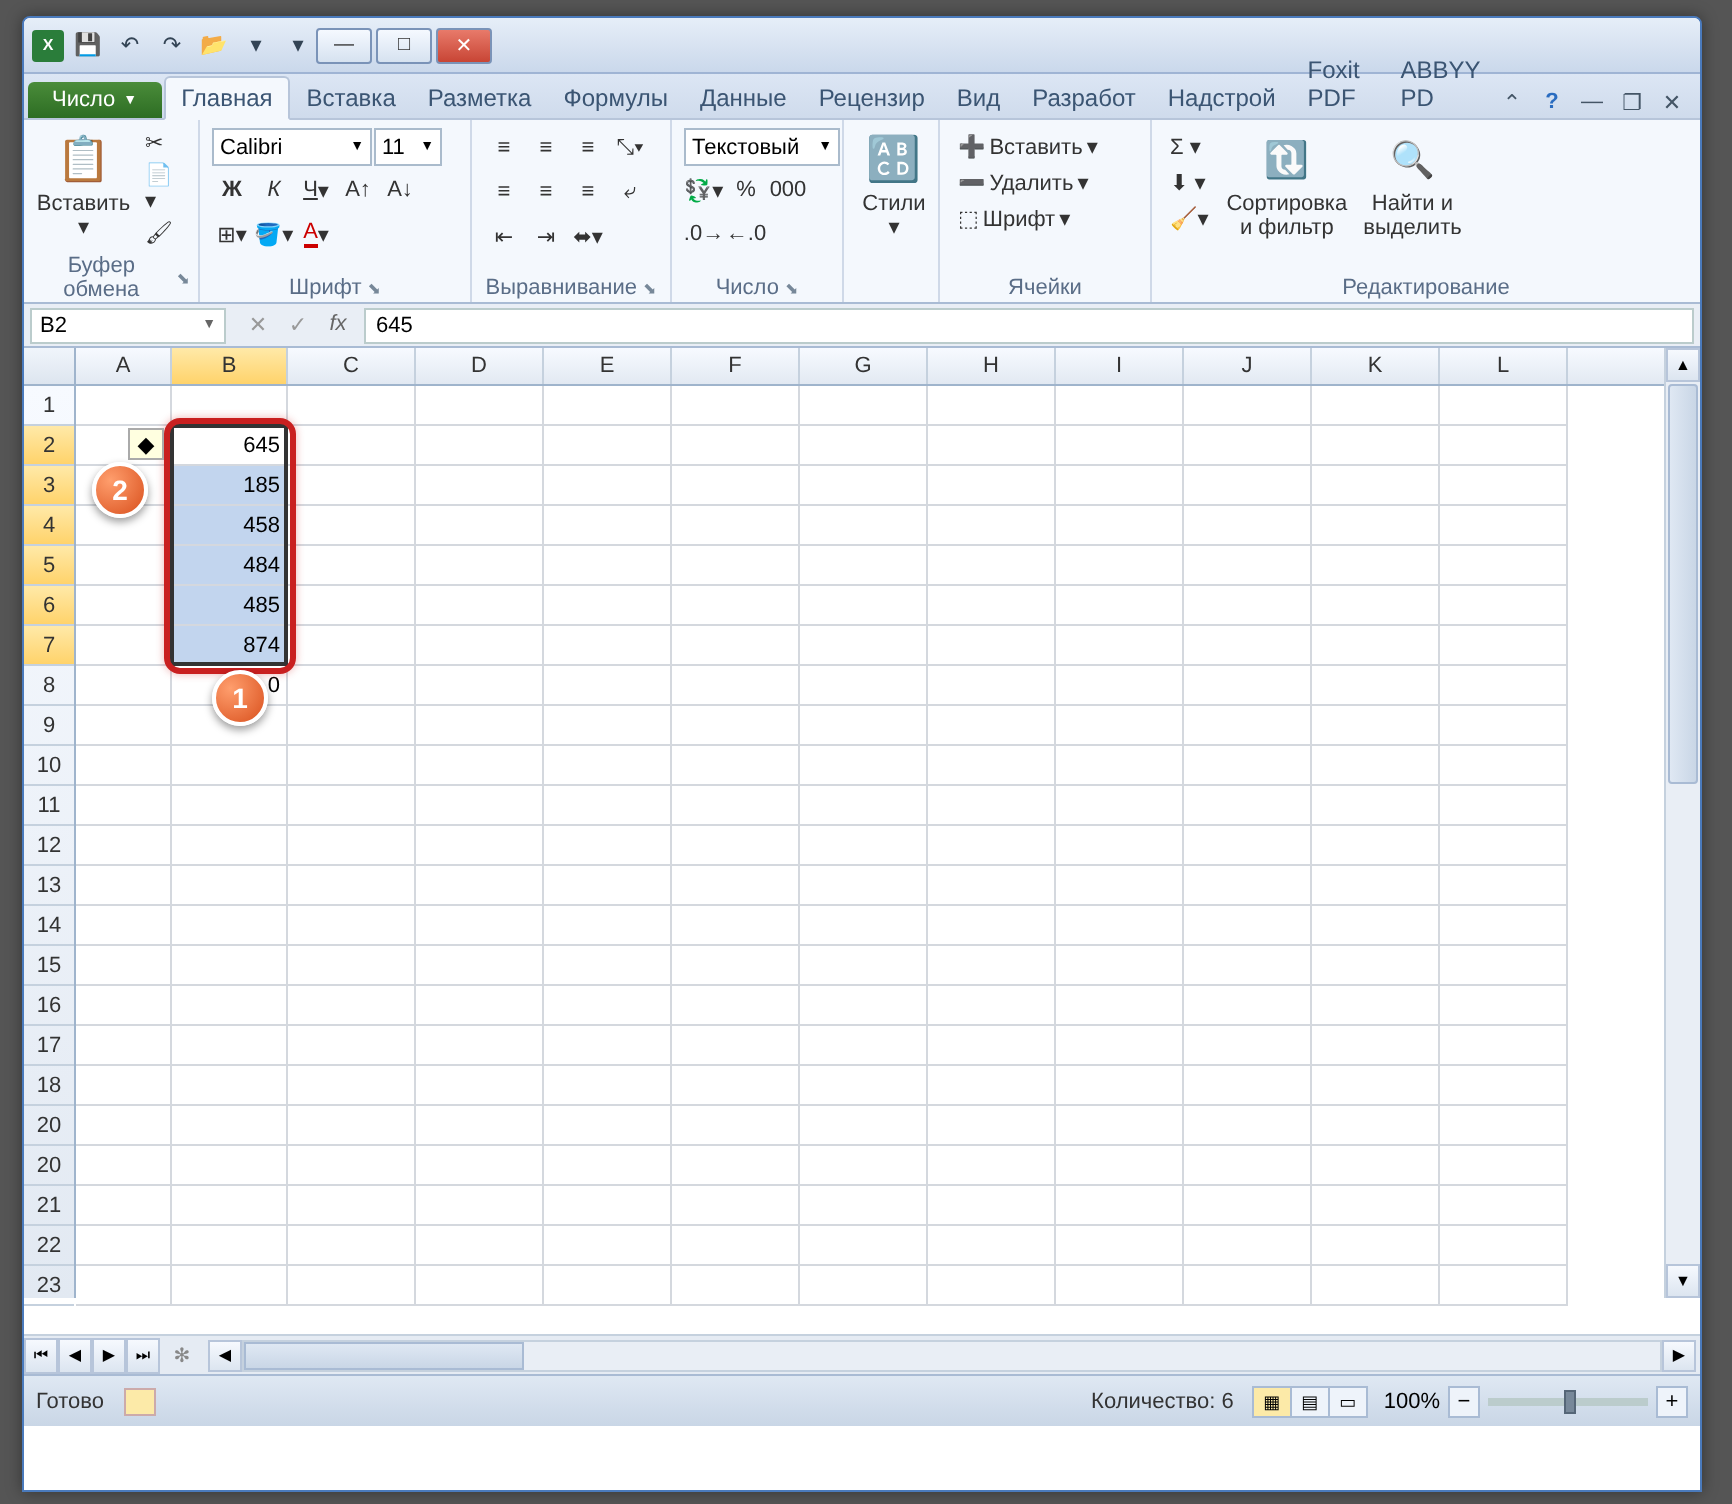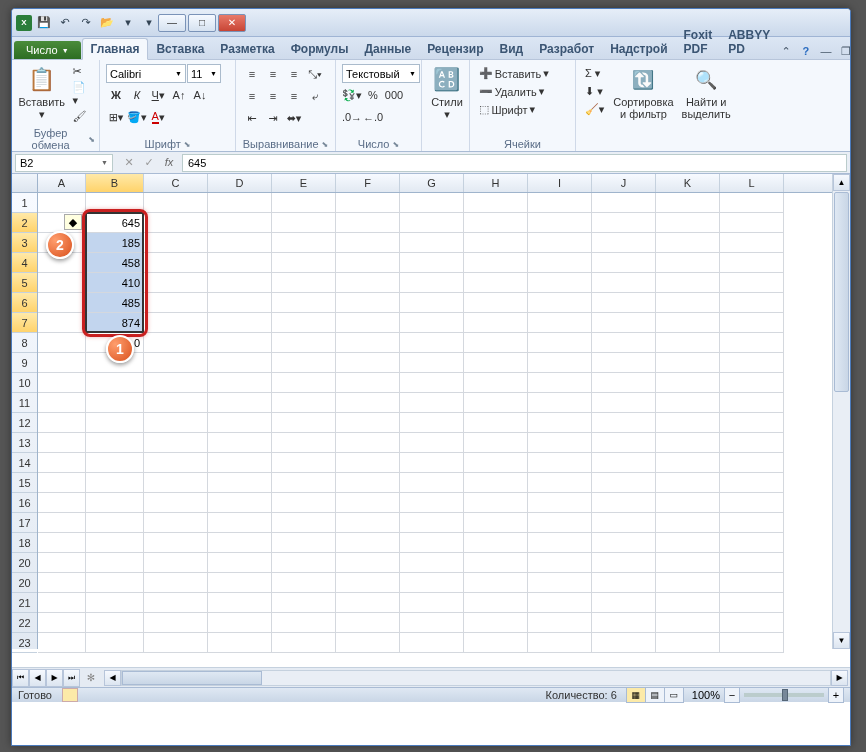--- a/index.html
+++ b/index.html
@@ -14,21 +14,21 @@
 .titlebar .qat .btn { width: 18px; height: 18px; display: flex; align-items: center; justify-content: center; color:#345; cursor:pointer; border-radius:2px; }
 .titlebar .title { flex: 1; text-align: center; font-size: 12px; color: #333; }
 .titlebar .win-controls { display:flex; gap:2px; }
 .titlebar .win-controls .wc { width: 28px; height: 18px; border: 1px solid #7a93b8; border-radius:2px; background: linear-gradient(#f5f9ff,#d6e2f0); display:flex; align-items:center; justify-content:center; cursor:pointer; font-size:10px; color:#333;}
 .titlebar .win-controls .wc.close { background: linear-gradient(#e87a6a,#c84535); color:#fff; }
 
 
 .ribbon-tabs { height: 23px; background: linear-gradient(#dce6f4,#cfdbec); display:flex; align-items:flex-end; padding-left:2px; border-bottom:1px solid #b7c5da;}
 .file-tab { background: linear-gradient(#4a8c3a,#2d6d23); color:#fff; padding:3px 12px; font-size:12px; border-radius:3px 3px 0 0; margin-right:1px; cursor:pointer; display:flex; align-items:center; gap:4px;}
 .file-tab .drop { font-size:7px; }
-.rtab { padding: 3px 8px; font-size: 12px; color:#3b5573; cursor:pointer;font-weight:bold; }
+.rtab { padding: 3px 8px; font-size: 12px; color:#3b5573; cursor:pointer; }
 .rtab.active { background:#f4f8fd; border:1px solid #b7c5da; border-bottom:1px solid #f4f8fd; border-radius:3px 3px 0 0; margin-bottom:-1px; }
 .ribbon-tabs .spacer { flex:1; }
 .ribbon-tabs .help-btns { display:flex; gap:4px; padding-right:6px; align-items:center; }
 .ribbon-tabs .help-btns span { width:16px; height:16px; display:flex; align-items:center; justify-content:center; color:#456; cursor:pointer; font-size:11px;}
 
 
 .ribbon { height: 92px; background:#f4f8fd; border-bottom:1px solid #a9bbd4; display:flex; }
 .rgroup { border-right:1px solid #cfd9e8; padding:2px 4px 0; display:flex; flex-direction:column; }
 .rgroup .gcontent { flex:1; display:flex; align-items:flex-start; }
 .rgroup .glabel { text-align:center; font-size:10px; color:#5a6d87; padding:1px 0; display:flex; align-items:center; justify-content:center; gap:3px;}
@@ -82,21 +82,21 @@
 .sheet-tabs { display:flex; margin-left:4px; }
 .sheet-tab { padding:2px 12px; font-size:11px; border:1px solid #9fb4cc; border-top:none; background:linear-gradient(#e2e9f2,#d0dae7); cursor:pointer; margin-right:-1px; clip-path: polygon(6px 0, 100% 0, calc(100% - 6px) 100%, 0 100%);}
 .sheet-tab.active { background:#fff; font-weight:normal; border-bottom:1px solid #fff;}
 .sheet-ins { width:22px; font-size:10px; color:#888; cursor:pointer; text-align:center;}
 .hscroll { flex:1; display:flex; align-items:center; margin:0 2px;}
 .hscroll .harrow { width:17px; height:16px; border:1px solid #b7c5da; background:linear-gradient(#f6f9fe,#dce5f0); display:flex; align-items:center; justify-content:center; font-size:8px; cursor:pointer;}
 .hscroll .htrack { flex:1; height:16px; background:#e9eef5; border:1px solid #c5d1de; position:relative;}
 .hscroll .hthumb { position:absolute; left:0; top:0; bottom:0; width:140px; background:linear-gradient(#dfe8f3,#c9d6e6); border:1px solid #a9bbd4;}
 
 
-.status-bar { height:15px; background:linear-gradient(#dfe8f3,#c9d6e6); display:flex; align-items:center; padding:0 6px; border-top:1px solid #a9bbd4;}
+.status-bar { height:26px; background:linear-gradient(#dfe8f3,#c9d6e6); display:flex; align-items:center; padding:0 6px; border-top:1px solid #a9bbd4;}
 .status-bar .ready { font-size:11px; color:#333; }
 .status-bar .mid { flex:1; }
 .status-bar .count { font-size:11px; color:#333; margin-right:10px;}
 .status-bar .view-btns { display:flex; }
 .status-bar .view-btns .vb { width:20px; height:16px; border:1px solid #a9bbd4; background:#eef3fa; margin-left:-1px; cursor:pointer; display:flex; align-items:center; justify-content:center; font-size:9px;}
 .status-bar .view-btns .vb.active { background:#fceaa8; }
 .status-bar .zoom { display:flex; align-items:center; margin-left:8px; gap:4px;}
 .status-bar .zoom .zb { width:16px; height:16px; border:1px solid #a9bbd4; background:#eef3fa; cursor:pointer; display:flex; align-items:center; justify-content:center;}
 .status-bar .zoom .ztrack { width:80px; height:4px; background:#bcc; position:relative;}
 .status-bar .zoom .zthumb { position:absolute; left:38px; top:-4px; width:6px; height:12px; background:#789; border:1px solid #567;}
@@ -277,20 +277,23 @@
           <span class="icon" style="font-size:18px">🔃</span>
           <span class="lbl" style="white-space:pre">Сортировка
 и фильтр</span>
         </div>
         <div class="big-btn">
           <span class="icon" style="font-size:18px">🔍</span>
           <span class="lbl" style="white-space:pre">Найти и
 выделить</span>
         </div>
       </div>
+      <div class="glabel">
+            <span>Редактирование</span>
+          </div>
     </div>
   </div>
 
   <div class="formula-bar">
     <div class="name-box">
           <span>B2</span>
           <span class="drop">▼</span>
         </div>
     <div class="fx-btns">
       <span style="color:#999">✕</span>
@@ -386,21 +389,21 @@
           <div class="cell" style="left: 170px; top: 60px; width: 64px; height: 20px;"></div>
           <div class="cell" style="left: 234px; top: 60px; width: 64px; height: 20px;"></div>
           <div class="cell" style="left: 298px; top: 60px; width: 64px; height: 20px;"></div>
           <div class="cell" style="left: 362px; top: 60px; width: 64px; height: 20px;"></div>
           <div class="cell" style="left: 426px; top: 60px; width: 64px; height: 20px;"></div>
           <div class="cell" style="left: 490px; top: 60px; width: 64px; height: 20px;"></div>
           <div class="cell" style="left: 554px; top: 60px; width: 64px; height: 20px;"></div>
           <div class="cell" style="left: 618px; top: 60px; width: 64px; height: 20px;"></div>
           <div class="cell" style="left: 682px; top: 60px; width: 64px; height: 20px;"></div>
           <div class="cell" style="left: 0px; top: 80px; width: 48px; height: 20px;"></div>
-          <div class="cell sel" style="left: 48px; top: 80px; width: 58px; height: 20px;">410</div>
+          <div class="cell sel" style="left: 48px; top: 80px; width: 58px; height: 20px;">484</div>
           <div class="cell" style="left: 106px; top: 80px; width: 64px; height: 20px;"></div>
           <div class="cell" style="left: 170px; top: 80px; width: 64px; height: 20px;"></div>
           <div class="cell" style="left: 234px; top: 80px; width: 64px; height: 20px;"></div>
           <div class="cell" style="left: 298px; top: 80px; width: 64px; height: 20px;"></div>
           <div class="cell" style="left: 362px; top: 80px; width: 64px; height: 20px;"></div>
           <div class="cell" style="left: 426px; top: 80px; width: 64px; height: 20px;"></div>
           <div class="cell" style="left: 490px; top: 80px; width: 64px; height: 20px;"></div>
           <div class="cell" style="left: 554px; top: 80px; width: 64px; height: 20px;"></div>
           <div class="cell" style="left: 618px; top: 80px; width: 64px; height: 20px;"></div>
           <div class="cell" style="left: 682px; top: 80px; width: 64px; height: 20px;"></div>

